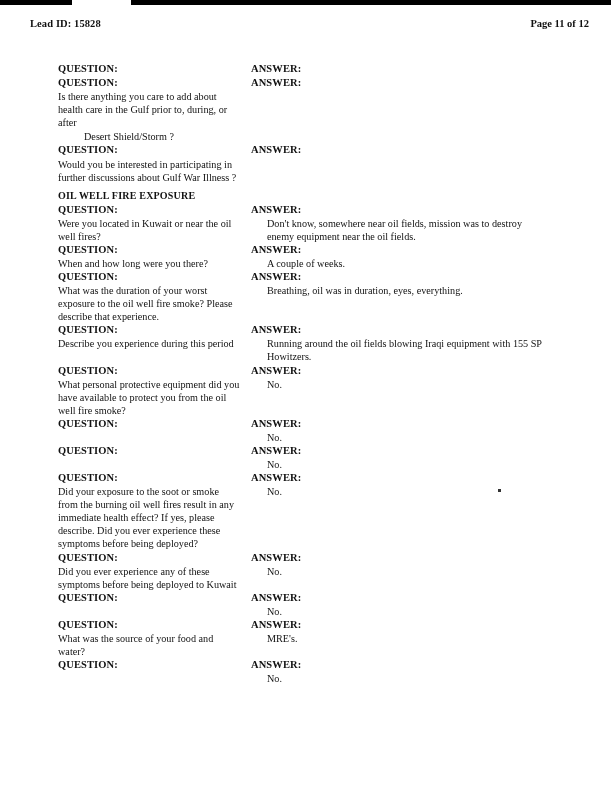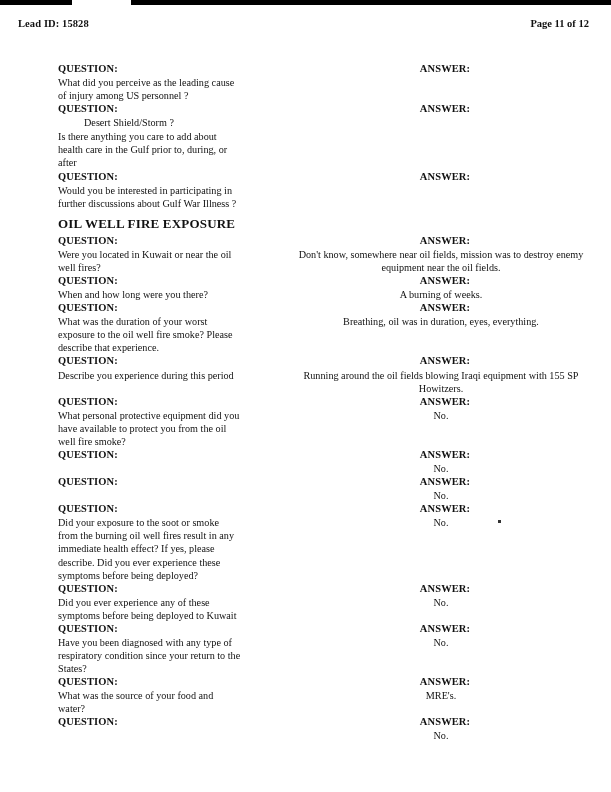--- a/index.html
+++ b/index.html
@@ -25,21 +25,21 @@
   }
   .scan-bar.left {
     left: 0; top: 0; width: 72px; height: 5px;
   }
   .scan-bar.mid {
     left: 131px; top: 0; width: 480px; height: 5px;
   }
   .header {
     position: absolute;
     top: 18px;
-    left: 4px;
+    left: 16px;
     right: 0;
     height: 16px;
     font-size: 10.5px;
     font-family: "Liberation Serif", serif;
   }
   .header .lead {
     position: absolute;
     left: 14px;
     top: 0;
     font-weight: bold;
@@ -51,62 +51,61 @@
     top: 0;
     font-weight: bold;
   }
   .body-area {
     position: absolute;
     left: 0;
     top: 62px;
     width: 611px;
   }
   .section-title {
-    font-size: 13px;
+    font-size: 10px;
     font-weight: bold;
     margin: 6px 0 2px 58px;
     letter-spacing: 0.2px;
   }
   .qa-row {
     position: relative;
     margin-bottom: 0px;
   }
   .qa-inner {
     display: flex;
     align-items: flex-start;
-    gap: 40px;
   }
   .q-col {
     width: 247px;
     padding-left: 58px;
     box-sizing: border-box;
   }
   .a-col {
     width: 312px;
     padding-left: 4px;
     box-sizing: border-box;
-    text-align: center;
   }
   .label {
     font-size: 10.5px;
     font-weight: bold;
     line-height: 1.25;
     letter-spacing: 0.1px;
   }
   .qtext {
     font-size: 10.2px;
     line-height: 1.28;
     margin-top: 1px;
     padding-right: 6px;
   }
   .atext {
     font-size: 10.2px;
     line-height: 1.28;
     margin-top: 1px;
     padding-right: 8px;
+    margin-left: 16px;
   }
   .indent {
     display: block;
     padding-left: 26px;
   }
   .dot-artifact {
     position: absolute;
     width: 3px;
     height: 3px;
     background: #333;
@@ -127,35 +126,34 @@
   </div>
 
   <div class="body-area">
 
     <div>
 
       <div class="qa-row">
         <div class="qa-inner">
           <div class="q-col">
             <div class="label">QUESTION:</div>
-            <div class="qtext">What did you perceive as the leading cause of injury among US personnel ?</div>
           </div>
           <div class="a-col">
             <div class="label">ANSWER:</div>
             <div class="atext"></div>
           </div>
         </div>
       </div>
 
       <div class="qa-row">
         <div class="qa-inner">
           <div class="q-col">
             <div class="label">QUESTION:</div>
+            <div class="qtext">Is there anything you care to add about health care in the Gulf prior to, during, or after</div>
             <div class="qtext indent">Desert Shield/Storm ?</div>
-            <div class="qtext">Is there anything you care to add about health care in the Gulf prior to, during, or after</div>
           </div>
           <div class="a-col">
             <div class="label">ANSWER:</div>
             <div class="atext"></div>
           </div>
         </div>
       </div>
 
       <div class="qa-row">
         <div class="qa-inner">
@@ -190,21 +188,21 @@
       </div>
 
       <div class="qa-row">
         <div class="qa-inner">
           <div class="q-col">
             <div class="label">QUESTION:</div>
             <div class="qtext">When and how long were you there?</div>
           </div>
           <div class="a-col">
             <div class="label">ANSWER:</div>
-            <div class="atext">A burning of weeks.</div>
+            <div class="atext">A couple of weeks.</div>
           </div>
         </div>
       </div>
 
       <div class="qa-row">
         <div class="qa-inner">
           <div class="q-col">
             <div class="label">QUESTION:</div>
             <div class="qtext">What was the duration of your worst exposure to the oil well fire smoke?  Please describe that experience.</div>
           </div>
@@ -289,21 +287,20 @@
             <div class="label">ANSWER:</div>
             <div class="atext">No.</div>
           </div>
         </div>
       </div>
 
       <div class="qa-row">
         <div class="qa-inner">
           <div class="q-col">
             <div class="label">QUESTION:</div>
-            <div class="qtext">Have you been diagnosed with any type of respiratory condition since your return to the States?</div>
           </div>
           <div class="a-col">
             <div class="label">ANSWER:</div>
             <div class="atext">No.</div>
           </div>
         </div>
       </div>
 
       <div class="qa-row">
         <div class="qa-inner">

